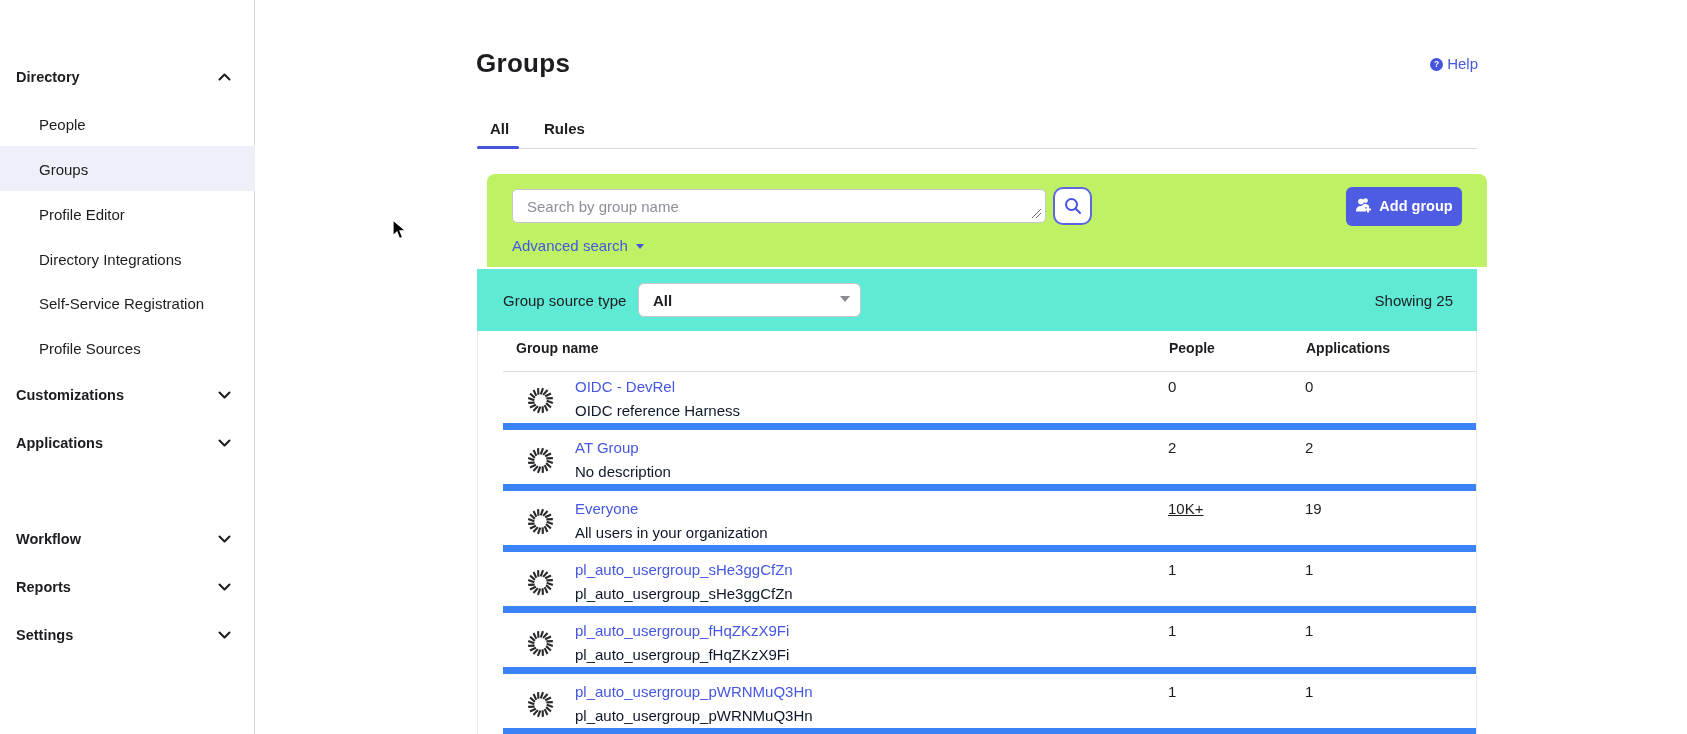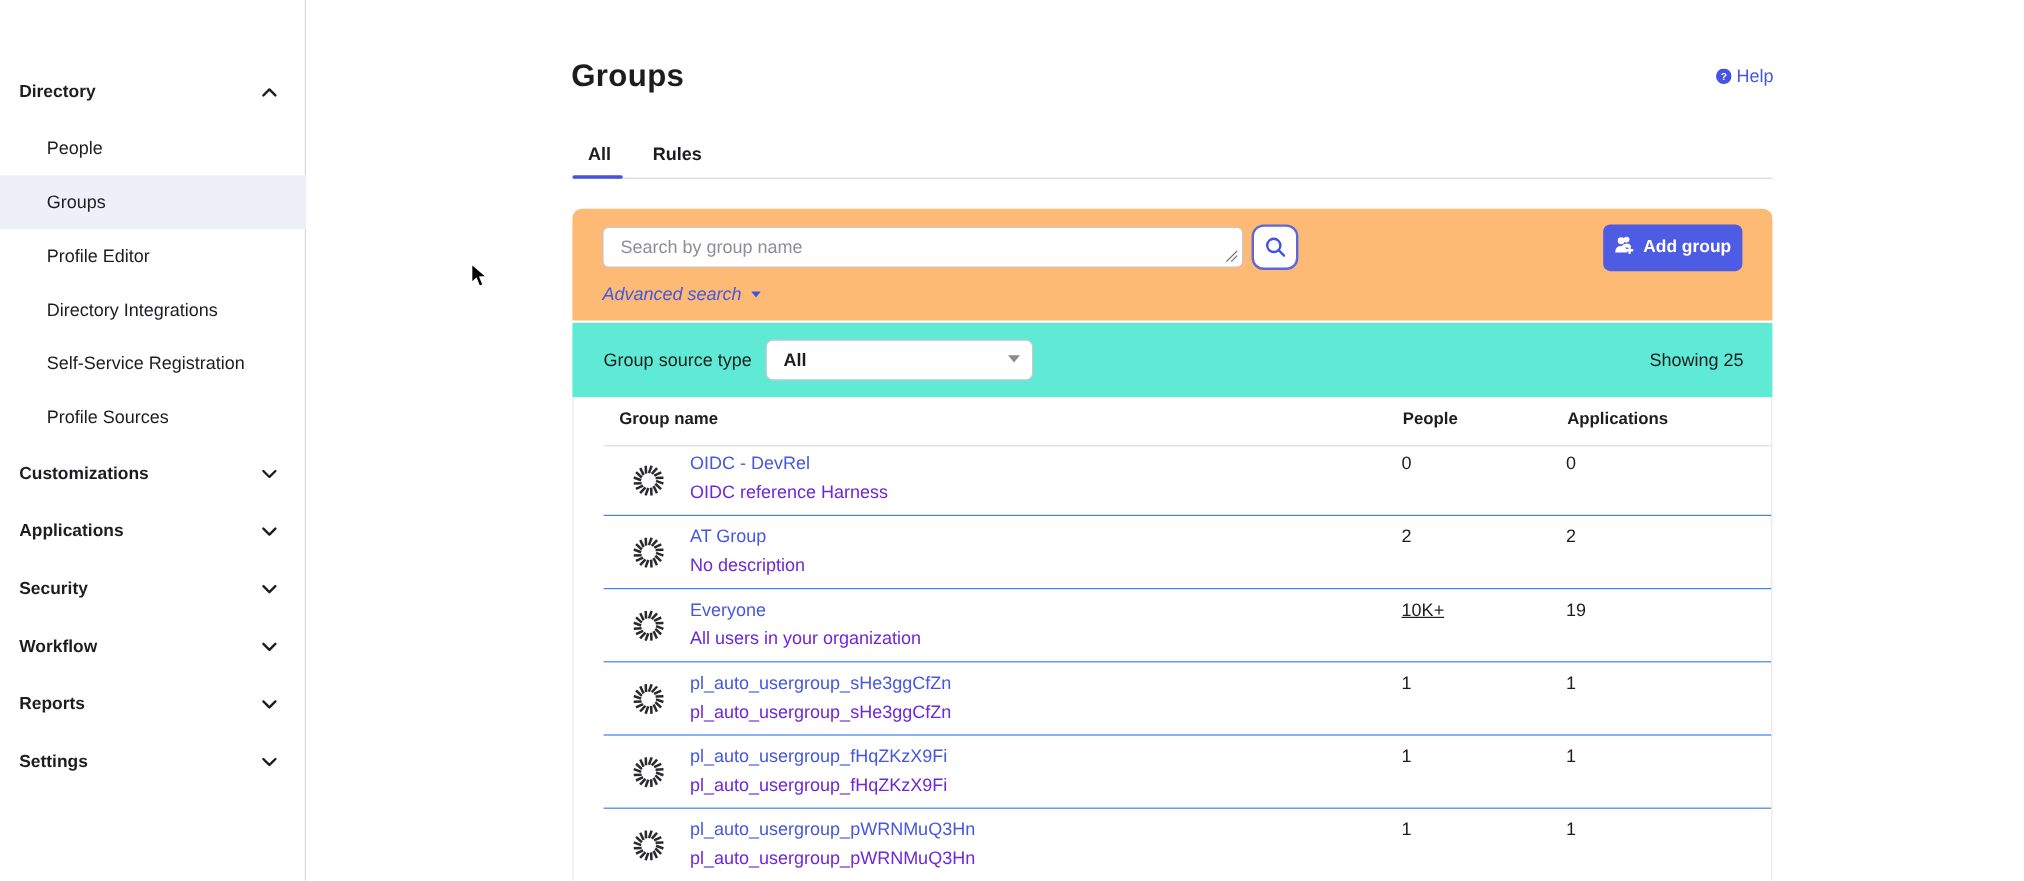--- a/index.html
+++ b/index.html
@@ -25,49 +25,49 @@
 
   .help { position:absolute; left:1174px; top:55px; font-size:15px; color:#4557e1; }
   .help-ico { display:inline-block; vertical-align:-2px; }
 
   .tabs { position:absolute; left:221px; top:120px; font-size:15px; font-weight:700; }
   .tab-all { position:absolute; left:13px; top:0; }
   .tab-rules { position:absolute; left:67px; top:0; }
   .tab-line { position:absolute; left:221px; top:148px; width:1000px; height:1px; background:#d8d8dc; }
   .tab-ul { position:absolute; left:221px; top:146px; width:42px; height:3px; background:#4553e0; border-radius:2px; }
 
-  .panel1 { position:absolute; left:221px; top:174px; width:1000px; height:93px; background:#fdba74; border-radius:8px 8px 0 0; }
+  .panel1 { position:absolute; left:231px; top:174px; width:1000px; height:93px; background:#bef264; border-radius:8px 8px 0 0; }
   .panel2 { position:absolute; left:221px; top:269px; width:1000px; height:62px; background:#5eead4; }
 
   .srch { position:absolute; left:25px; top:15px; width:534px; height:34px; background:#fff;
     border:1px solid #c6c6cb; border-radius:5px; }
   .srch-ph { position:absolute; left:14px; top:8px; font-size:15px; color:#8e8e99; }
   .srch-rs { position:absolute; right:3px; bottom:3px; }
   .srch-btn { position:absolute; left:566px; top:13px; width:39px; height:38px; background:#fff;
     border:2px solid #5b66e0; border-radius:10px; }
-  .adv { position:absolute; left:25px; top:63px; font-size:15px; color:#4557e1;font-style:italic; }
+  .adv { position:absolute; left:25px; top:63px; font-size:15px; color:#4557e1; }
 
   .gst-label { position:absolute; left:26px; top:23px; font-size:15px; color:#1d1d21; }
   .gst-sel { position:absolute; left:161px; top:14px; width:223px; height:34px; background:#fff;
     border:1px solid #c6c6cb; border-radius:6px; }
   .gst-sel-txt { position:absolute; left:14px; top:8px; font-size:15px; font-weight:700; color:#1d1d21; }
   .gst-arrow { position:absolute; right:10px; top:12px; width:0; height:0;
     border-left:5px solid transparent; border-right:5px solid transparent; border-top:6px solid #8a8a93; }
   .showing { position:absolute; right:24px; top:23px; font-size:15px; color:#1d1d21; }
 
   .table { position:absolute; left:221px; top:331px; width:1000px; border-left:1px solid #e9e9ee; border-right:1px solid #e9e9ee;padding-left:25px; }
   .thead { position:relative; height:41px; border-bottom:1px solid #dcdce1; }
   .th { position:absolute; top:9px; font-size:14px; font-weight:700; color:#1d1d21; }
-  .row { position:relative; height:61px; border-bottom:1px solid #3b82f6; }
+  .row { position:relative; height:61px; border-bottom:7px solid #3b82f6; }
   .row.r1 { height:58px; }
   .row-ico { position:absolute; left:24px; top:17px; }
   .r1 .row-ico { top:15px; }
   .row-link { position:absolute; left:72px; top:9px; font-size:15px; color:#4557e1; }
   .r1 .row-link { top:6px; }
-  .row-desc { position:absolute; left:72px; top:33px; font-size:15px; color:#6d28d9; }
+  .row-desc { position:absolute; left:72px; top:33px; font-size:15px; color:#0f172a; }
   .r1 .row-desc { top:30px; }
   .row-n1 { position:absolute; left:665px; top:9px; font-size:15px; color:#1d1d21; }
   .row-n2 { position:absolute; left:802px; top:9px; font-size:15px; color:#1d1d21; }
   .r1 .row-n1, .r1 .row-n2 { top:6px; }
   .u { text-decoration:underline; }
 
   .btn-add { position:absolute; left:859px; top:13px; width:116px; height:39px; background:#4e5be3;
     border-radius:6px; color:#fff; font-size:14.5px; font-weight:700; text-align:center; line-height:39px; }
 
   .cursor { position:absolute; left:392px; top:219px; }
@@ -102,26 +102,20 @@
         <span class="nav-label">Profile Sources</span>
       </div>
     <div class="nav-item nav-top" style="top:372px;">
         <span class="nav-label">Customizations</span>
       <svg class="nav-chev" width="13" height="8" viewBox="0 0 13 8">
           <path d="M1.5 1.5 L6.5 6.5 L11.5 1.5" stroke="#1d1d21" stroke-width="2" fill="none" stroke-linecap="round" stroke-linejoin="round"></path>
         </svg>
       </div>
     <div class="nav-item nav-top" style="top:420px;">
         <span class="nav-label">Applications</span>
-      <svg class="nav-chev" width="13" height="8" viewBox="0 0 13 8">
-          <path d="M1.5 1.5 L6.5 6.5 L11.5 1.5" stroke="#1d1d21" stroke-width="2" fill="none" stroke-linecap="round" stroke-linejoin="round"></path>
-        </svg>
-      </div>
-    <div class="nav-item nav-top" style="top:468px;">
-        <span class="nav-label">Security</span>
       <svg class="nav-chev" width="13" height="8" viewBox="0 0 13 8">
           <path d="M1.5 1.5 L6.5 6.5 L11.5 1.5" stroke="#1d1d21" stroke-width="2" fill="none" stroke-linecap="round" stroke-linejoin="round"></path>
         </svg>
       </div>
     <div class="nav-item nav-top" style="top:564px;">
         <span class="nav-label">Reports</span>
       <svg class="nav-chev" width="13" height="8" viewBox="0 0 13 8">
           <path d="M1.5 1.5 L6.5 6.5 L11.5 1.5" stroke="#1d1d21" stroke-width="2" fill="none" stroke-linecap="round" stroke-linejoin="round"></path>
         </svg>
       </div>

